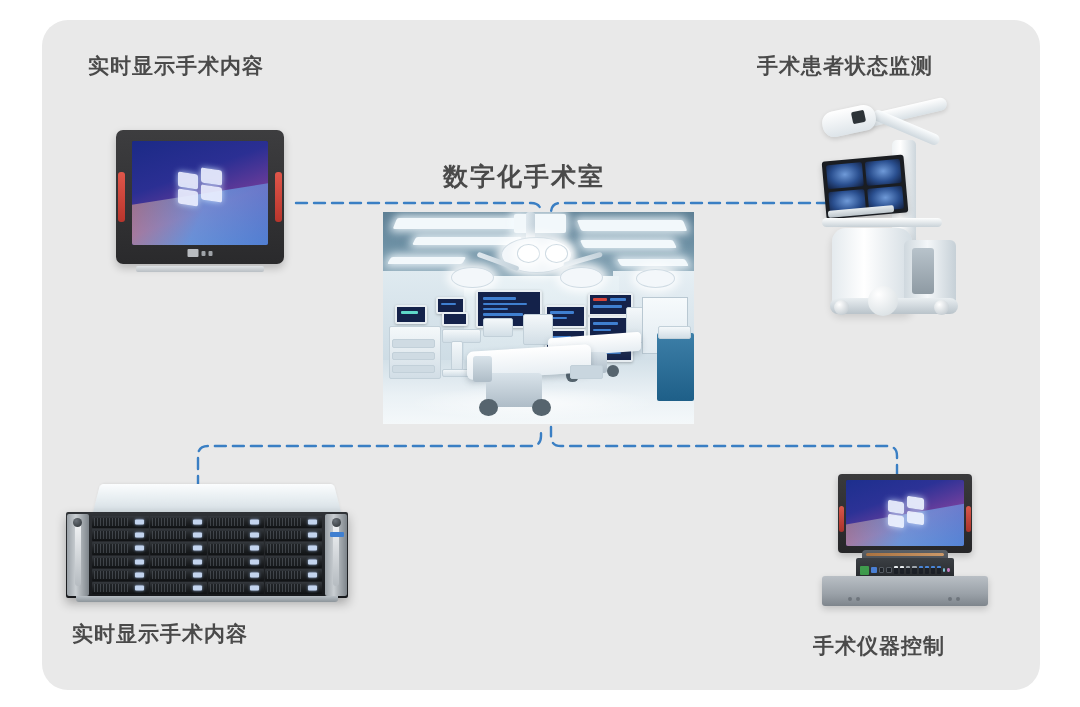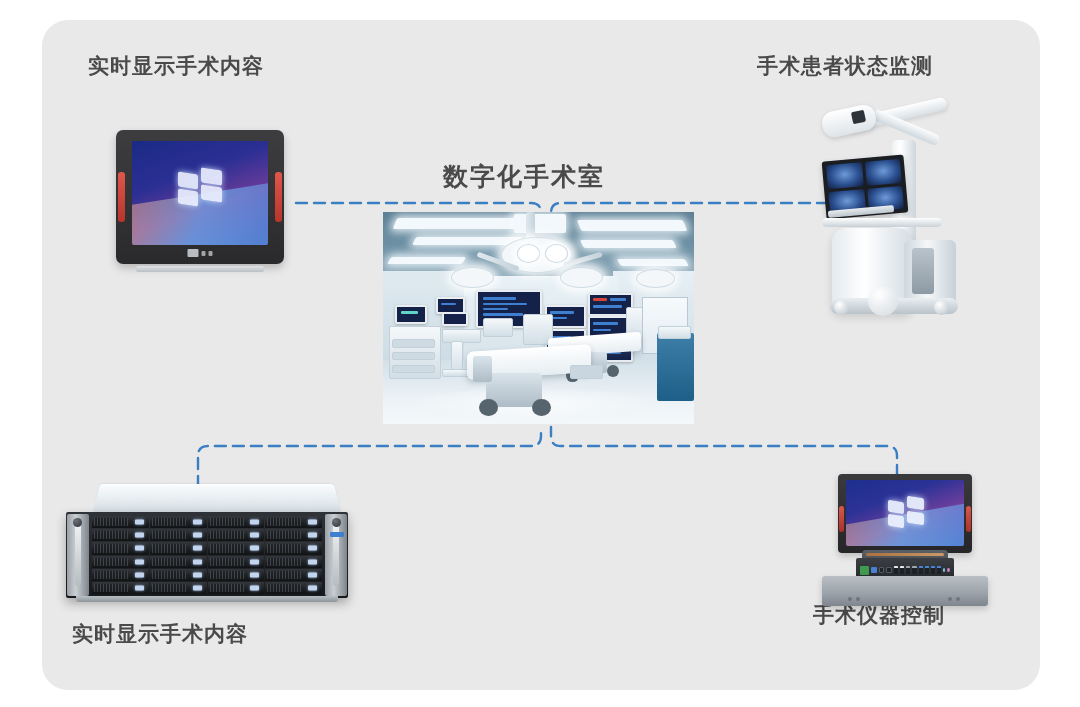--- a/index.html
+++ b/index.html
@@ -13,21 +13,21 @@
         background:#e9e9e9;border-radius:26px;}
 
   
   .label{position:absolute;color:#4a4a4a;font-weight:bold;
          font-size:21px;letter-spacing:1px;white-space:nowrap;}
   .label.big{font-size:25px;letter-spacing:2px;}
   #lbl-tl{left:88px;top:52px;}
   #lbl-tr{left:757px;top:52px;}
   #lbl-center{left:443px;top:160px;}
   #lbl-bl{left:72px;top:620px;}
-  #lbl-br{left:813px;top:601px;}
+  #lbl-br{left:813px;top:632px;}
 
   
   #links{position:absolute;left:0;top:0;width:1080px;height:707px;}
 
   
   .photo{position:absolute;left:383px;top:212px;width:311px;height:212px;
          overflow:hidden;background:#b9cbd6;}
   .photo .inner{position:absolute;inset:0;}
 
   

